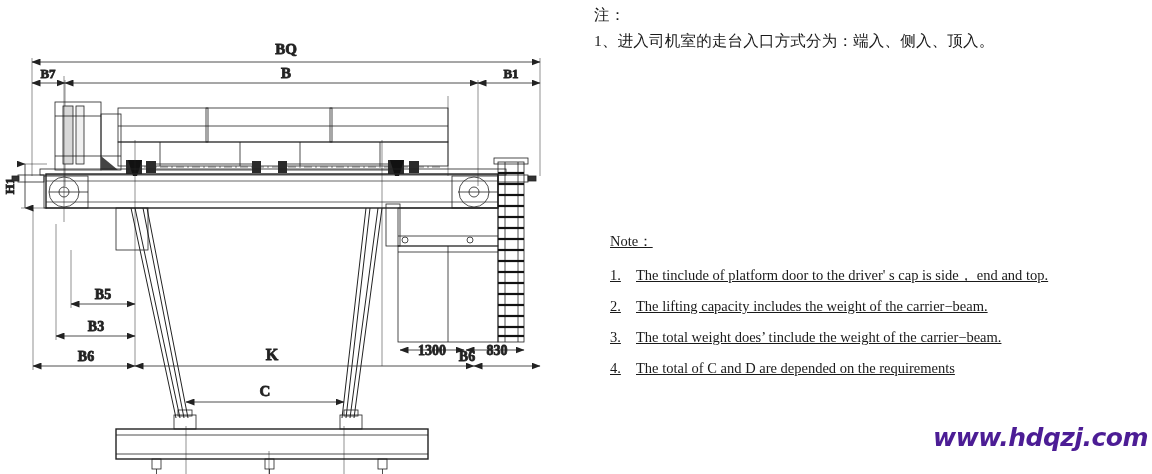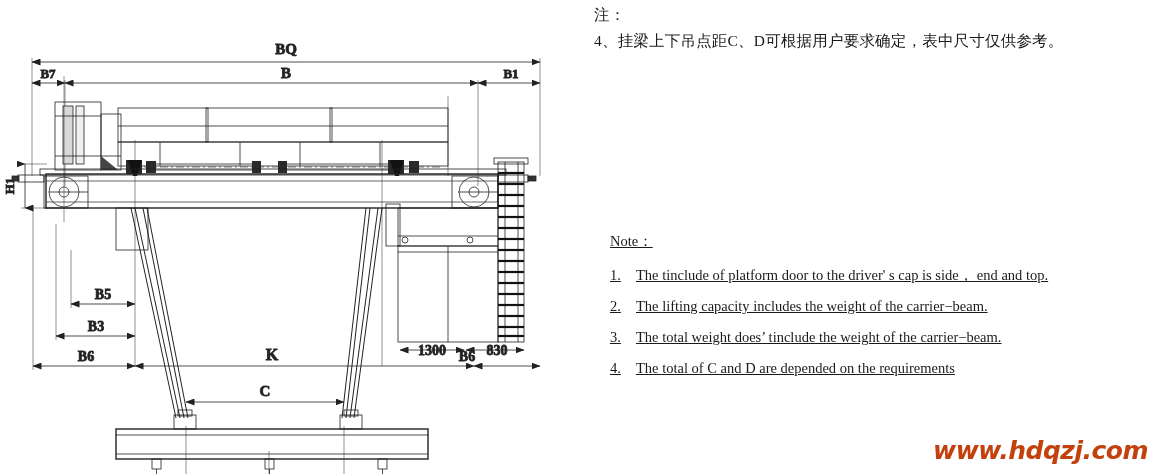--- a/index.html
+++ b/index.html
@@ -83,27 +83,27 @@
   }
   .notes-en .en-txt {
     flex: 1 1 auto;
     white-space: nowrap;
   }
 
   
   #watermark {
     position: absolute;
     right: 4px;
-    bottom: 9px;
+    bottom: 22px;
     font-family: "DejaVu Sans", sans-serif;
     font-style: italic;
     font-weight: bold;
     font-size: 25px;
     letter-spacing: -0.5px;
-    color: #c2410c;
+    color: #4c1d95;
     white-space: nowrap;
   }
 </style>
 </head>
 <body>
 
 <div id="drawing-panel">
   <svg id="drawing-svg" width="576" height="474" viewBox="0 0 576 474">
     <defs>
       <marker id="ar" markerWidth="9" markerHeight="7" refX="8.5" refY="3.5" orient="auto" markerUnits="userSpaceOnUse">
@@ -366,21 +366,21 @@
       <text class="dimtext" x="467" y="325" font-size="14" text-anchor="middle">B6</text>
 
     </g>
   </svg>
 </div>
 
 <div id="notes-panel">
 
   <div class="notes-cn">
     <div class="nt-head">注：</div>
-    <div class="nt-line">4、挂梁上下吊点距C、D可根据用户要求确定，表中尺寸仅供参考。</div>
+    <div class="nt-line">1、进入司机室的走台入口方式分为：端入、侧入、顶入。</div>
   </div>
 
   <div class="notes-en">
     <div class="nt-head">Note：</div>
 
     <div class="en-row">
       <span class="en-num">1.</span>
       <span class="en-txt">The tinclude of platform door to the driver' s cap is side，  end and top.</span>
     </div>
     <div class="en-row">

